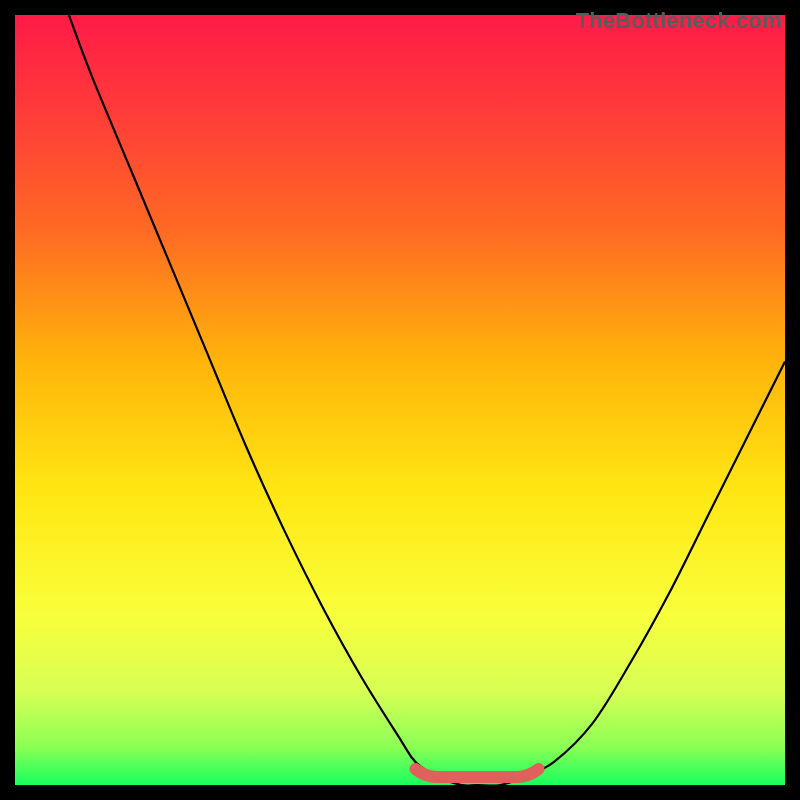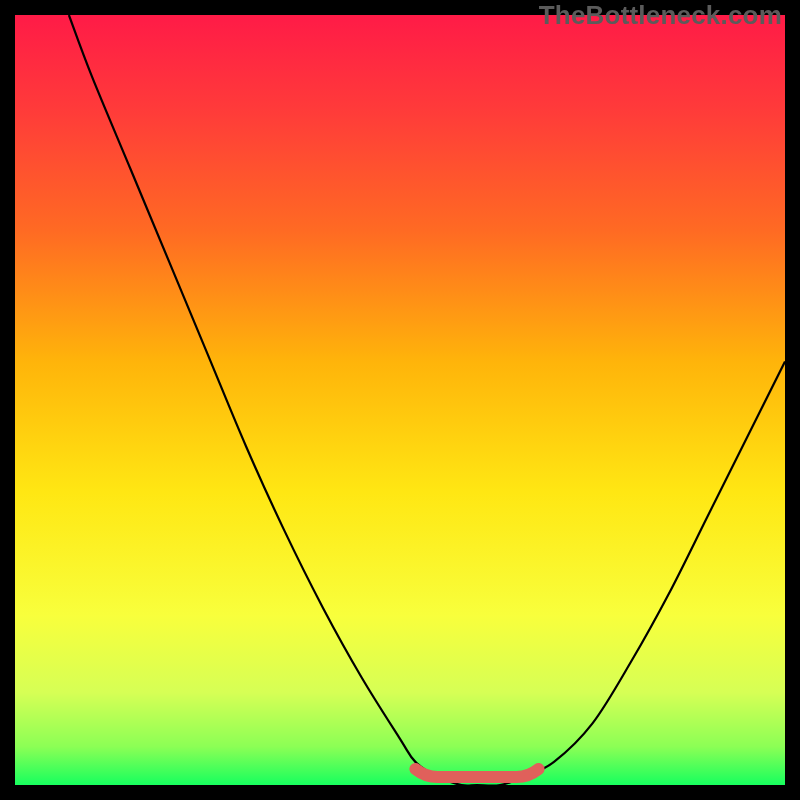--- a/index.html
+++ b/index.html
@@ -29,23 +29,23 @@
   }
   .gradient {
     position: absolute;
     left: 0;
     top: 0;
     width: 100%;
     height: 100%;
   }
   .watermark {
     position: absolute;
-    top: 0px;
+    top: 8px;
     right: 18px;
-    font-size: 26px;
+    font-size: 22px;
     font-weight: 600;
     color: #5b5b5b;
     letter-spacing: 0.2px;
   }
   svg.curve {
     position: absolute;
     left: 0;
     top: 0;
     width: 100%;
     height: 100%;

